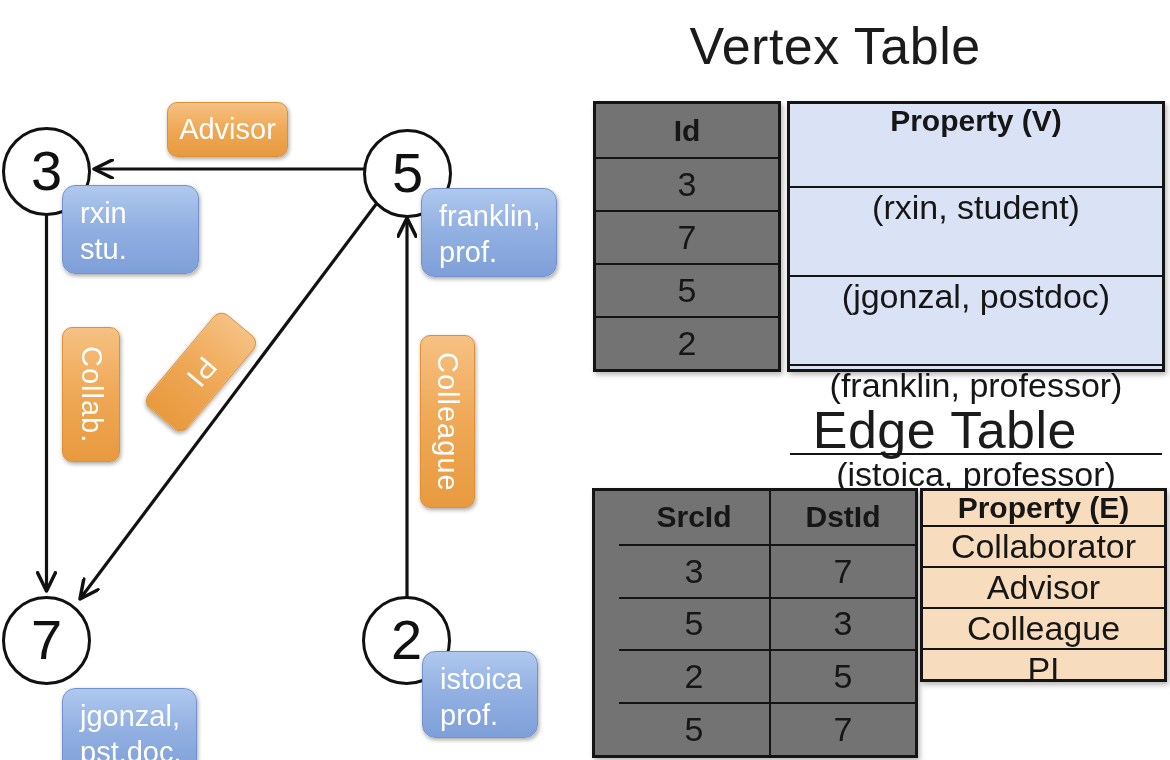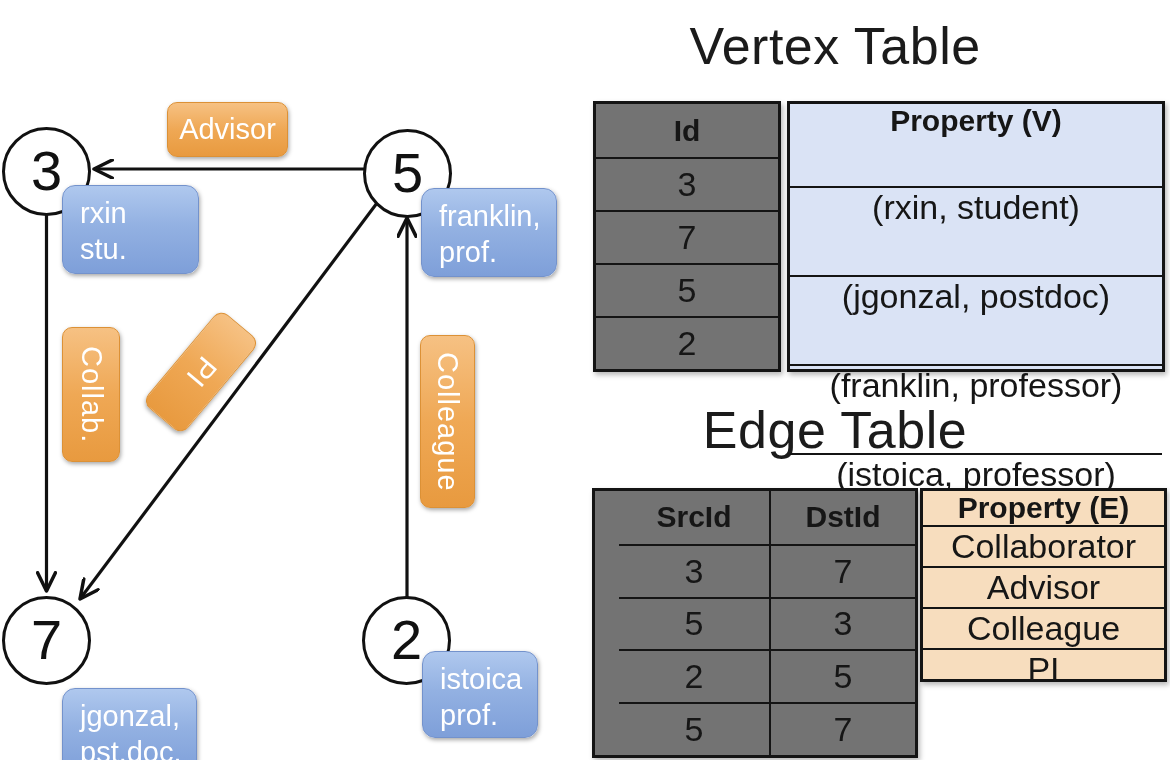--- a/index.html
+++ b/index.html
@@ -102,21 +102,21 @@
 
   .fill-vblue { background: #DAE3F5; gap: 48px; }
   .fill-etan  { background: #F7DDBE; }
 </style>
 </head>
 <body>
 
 <div id="canvas">
 
   <div class="big-title" style="left:593px; top:16px; width:484px;">Vertex Table</div>
-  <div class="big-title" style="left:593px; top:400px; width:484px;">Edge Table</div>
+  <div class="big-title" style="left:593px; top:400px; width:484px;text-align:right;">Edge Table</div>
 
   <svg class="edges" width="560" height="760" viewBox="0 0 560 760">
     <defs>
       <marker id="arrow" markerUnits="strokeWidth" markerWidth="7.5" markerHeight="6.4" refX="6.3" refY="3.2" orient="auto">
         <polyline points="0.6,0.4 6.3,3.2 0.6,6.0" fill="none" stroke="#111111" stroke-width="1.1" stroke-linecap="round" stroke-linejoin="round"></polyline>
       </marker>
     </defs>
     <line x1="365" y1="169" x2="94" y2="169" marker-end="url(#arrow)"></line>
     <line x1="46.5" y1="213" x2="46.5" y2="591" marker-end="url(#arrow)"></line>
     <line x1="377" y1="203" x2="80" y2="599" marker-end="url(#arrow)"></line>

